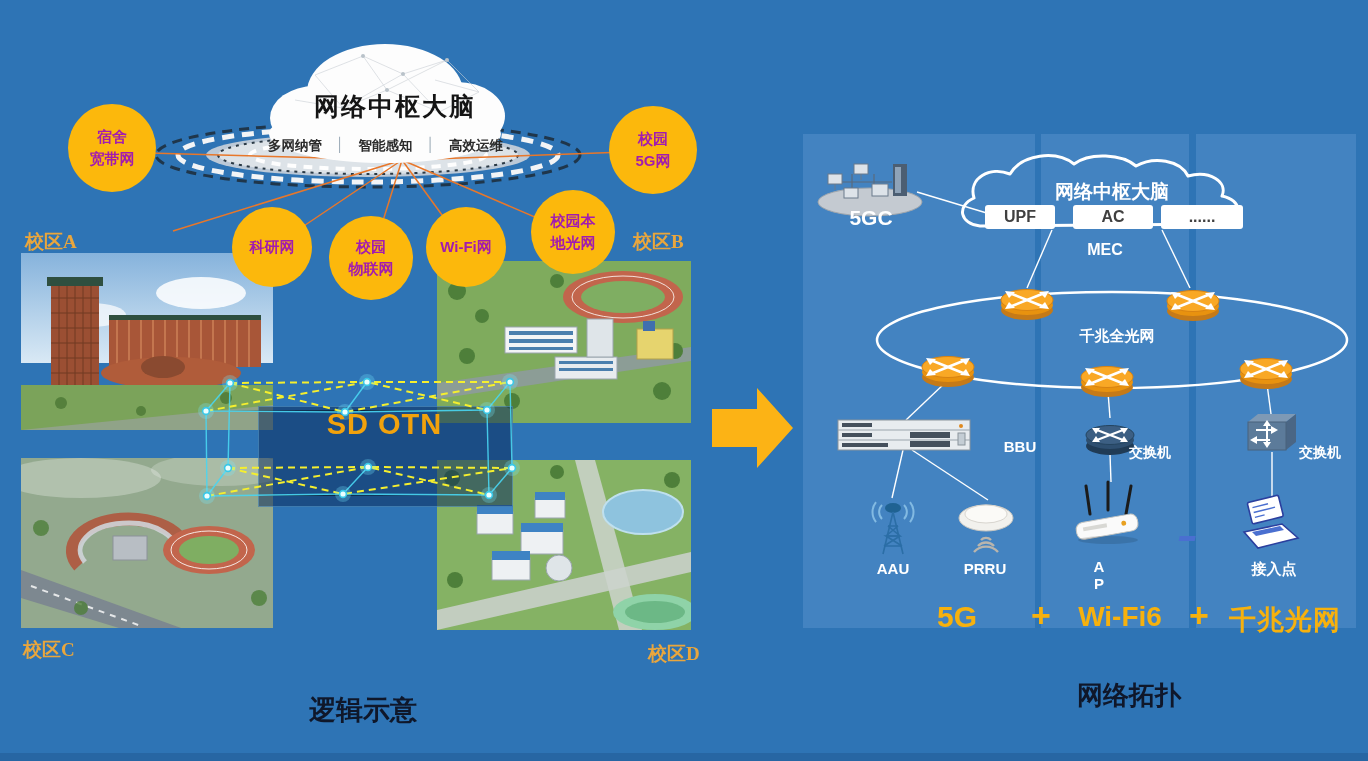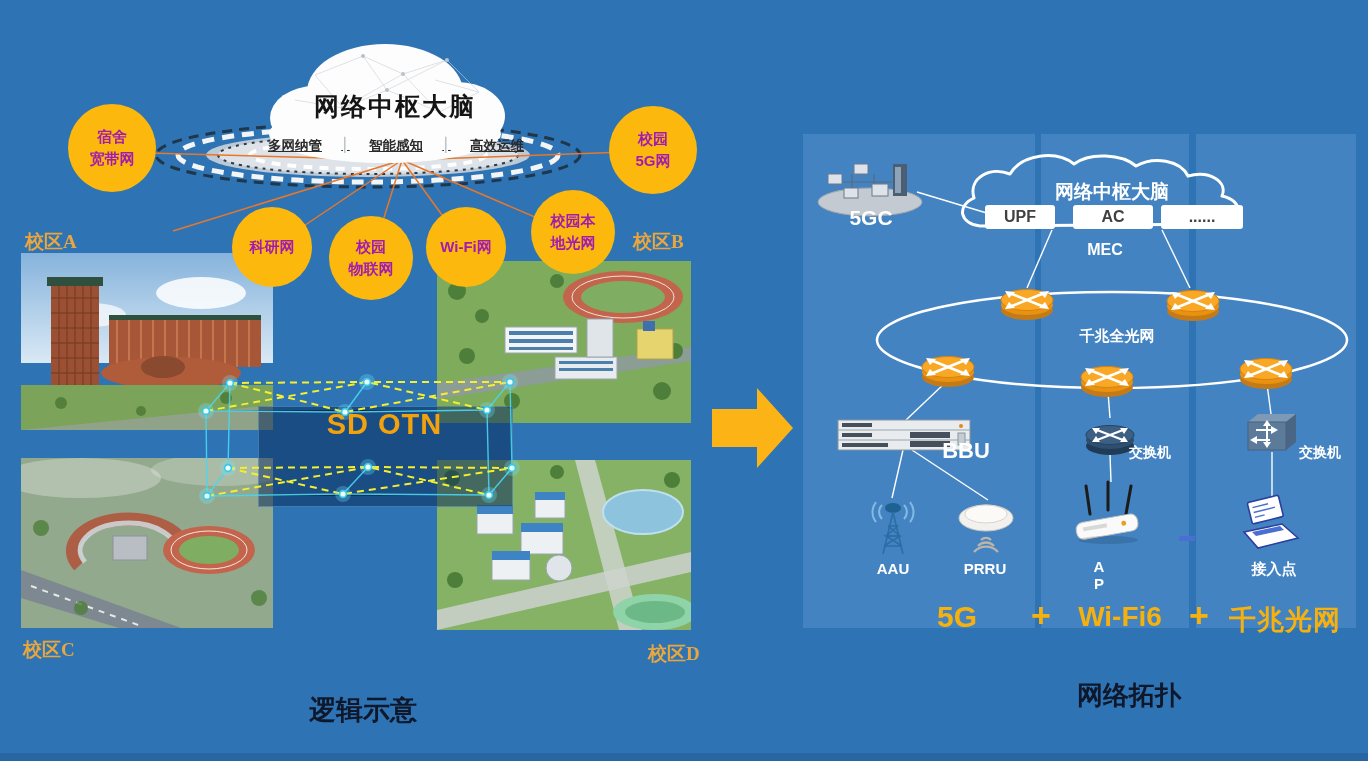--- a/index.html
+++ b/index.html
@@ -5,22 +5,22 @@
   html,body{margin:0;padding:0;background:#1c4f86;}
   .stage{position:relative;width:1368px;height:761px;overflow:hidden;
          background:#2e74b5;font-family:"Liberation Sans","DejaVu Sans",sans-serif;}
   .abs{position:absolute;}
   svg{display:block;}
 
   
   .cloud-title{left:285px;top:90px;width:220px;text-align:center;z-index:6;
     font-family:"Liberation Serif","DejaVu Serif",serif;font-weight:bold;
     font-size:25px;letter-spacing:2px;color:#141414;}
-  .cloud-sub{left:268px;top:137px;width:256px;display:flex;justify-content:space-between;gap:8px;
-    z-index:6;font-size:13.5px;color:#2b2b2b;font-weight:600;text-decoration:underline;}
+  .cloud-sub{left:268px;top:137px;width:256px;display:flex;justify-content:flex-start;gap:14px;
+    z-index:6;font-size:13.5px;color:#2b2b2b;font-weight:600;}
   .cloud-sub .sep{color:#97a7b4;font-weight:400;}
   .net-circle{border-radius:50%;background:#fcb80c;color:#a21caf;font-weight:bold;
     display:flex;flex-direction:column;align-items:center;justify-content:center;
     text-align:center;font-size:15px;line-height:1.45;z-index:8;}
   .campus-label{z-index:8;font-family:"Liberation Serif","DejaVu Serif",serif;
     font-weight:bold;font-size:19px;color:#e9a63d;}
   .photo{z-index:4;overflow:hidden;}
   .core-box{left:258px;top:406px;width:253px;height:99px;z-index:5;
     background:rgba(12,46,92,0.55);border:1px solid rgba(130,210,255,0.35);}
   .core-text{left:258px;top:408px;width:253px;z-index:7;display:flex;flex-direction:column;
@@ -459,21 +459,21 @@
     </g>
   </svg>
 
   <div class="abs rp-label" style="left:839px;top:206px;width:64px;font-size:21px;">5GC</div>
   <div class="abs rp-label" style="left:1012px;top:179px;width:200px;font-size:19px;">网络中枢大脑</div>
   <div class="abs cloud-box" style="left:985px;top:205px;width:70px;">UPF</div>
   <div class="abs cloud-box" style="left:1073px;top:205px;width:80px;">AC</div>
   <div class="abs cloud-box" style="left:1161px;top:205px;width:82px;">......</div>
   <div class="abs rp-label" style="left:1072px;top:241px;width:66px;font-size:16px;">MEC</div>
   <div class="abs rp-label" style="left:1057px;top:327px;width:120px;font-size:15px;">千兆全光网</div>
-  <div class="abs rp-label" style="left:938px;top:438px;width:56px;font-size:22px;">BBU</div>
+  <div class="abs rp-label" style="left:992px;top:438px;width:56px;font-size:15px;">BBU</div>
   <div class="abs rp-label" style="left:1120px;top:444px;width:60px;font-size:14px;">交换机</div>
   <div class="abs rp-label" style="left:1290px;top:444px;width:60px;font-size:14px;">交换机</div>
   <div class="abs rp-label" style="left:867px;top:560px;width:52px;font-size:15px;">AAU</div>
   <div class="abs rp-label" style="left:955px;top:560px;width:60px;font-size:15px;">PRRU</div>
   <div class="abs rp-label" style="left:1086px;top:558px;width:26px;font-size:15px;line-height:17px;">
     <div>A</div>
     <div>P</div>
   </div>
   <div class="abs rp-label" style="left:1242px;top:560px;width:64px;font-size:15px;">接入点</div>
 

